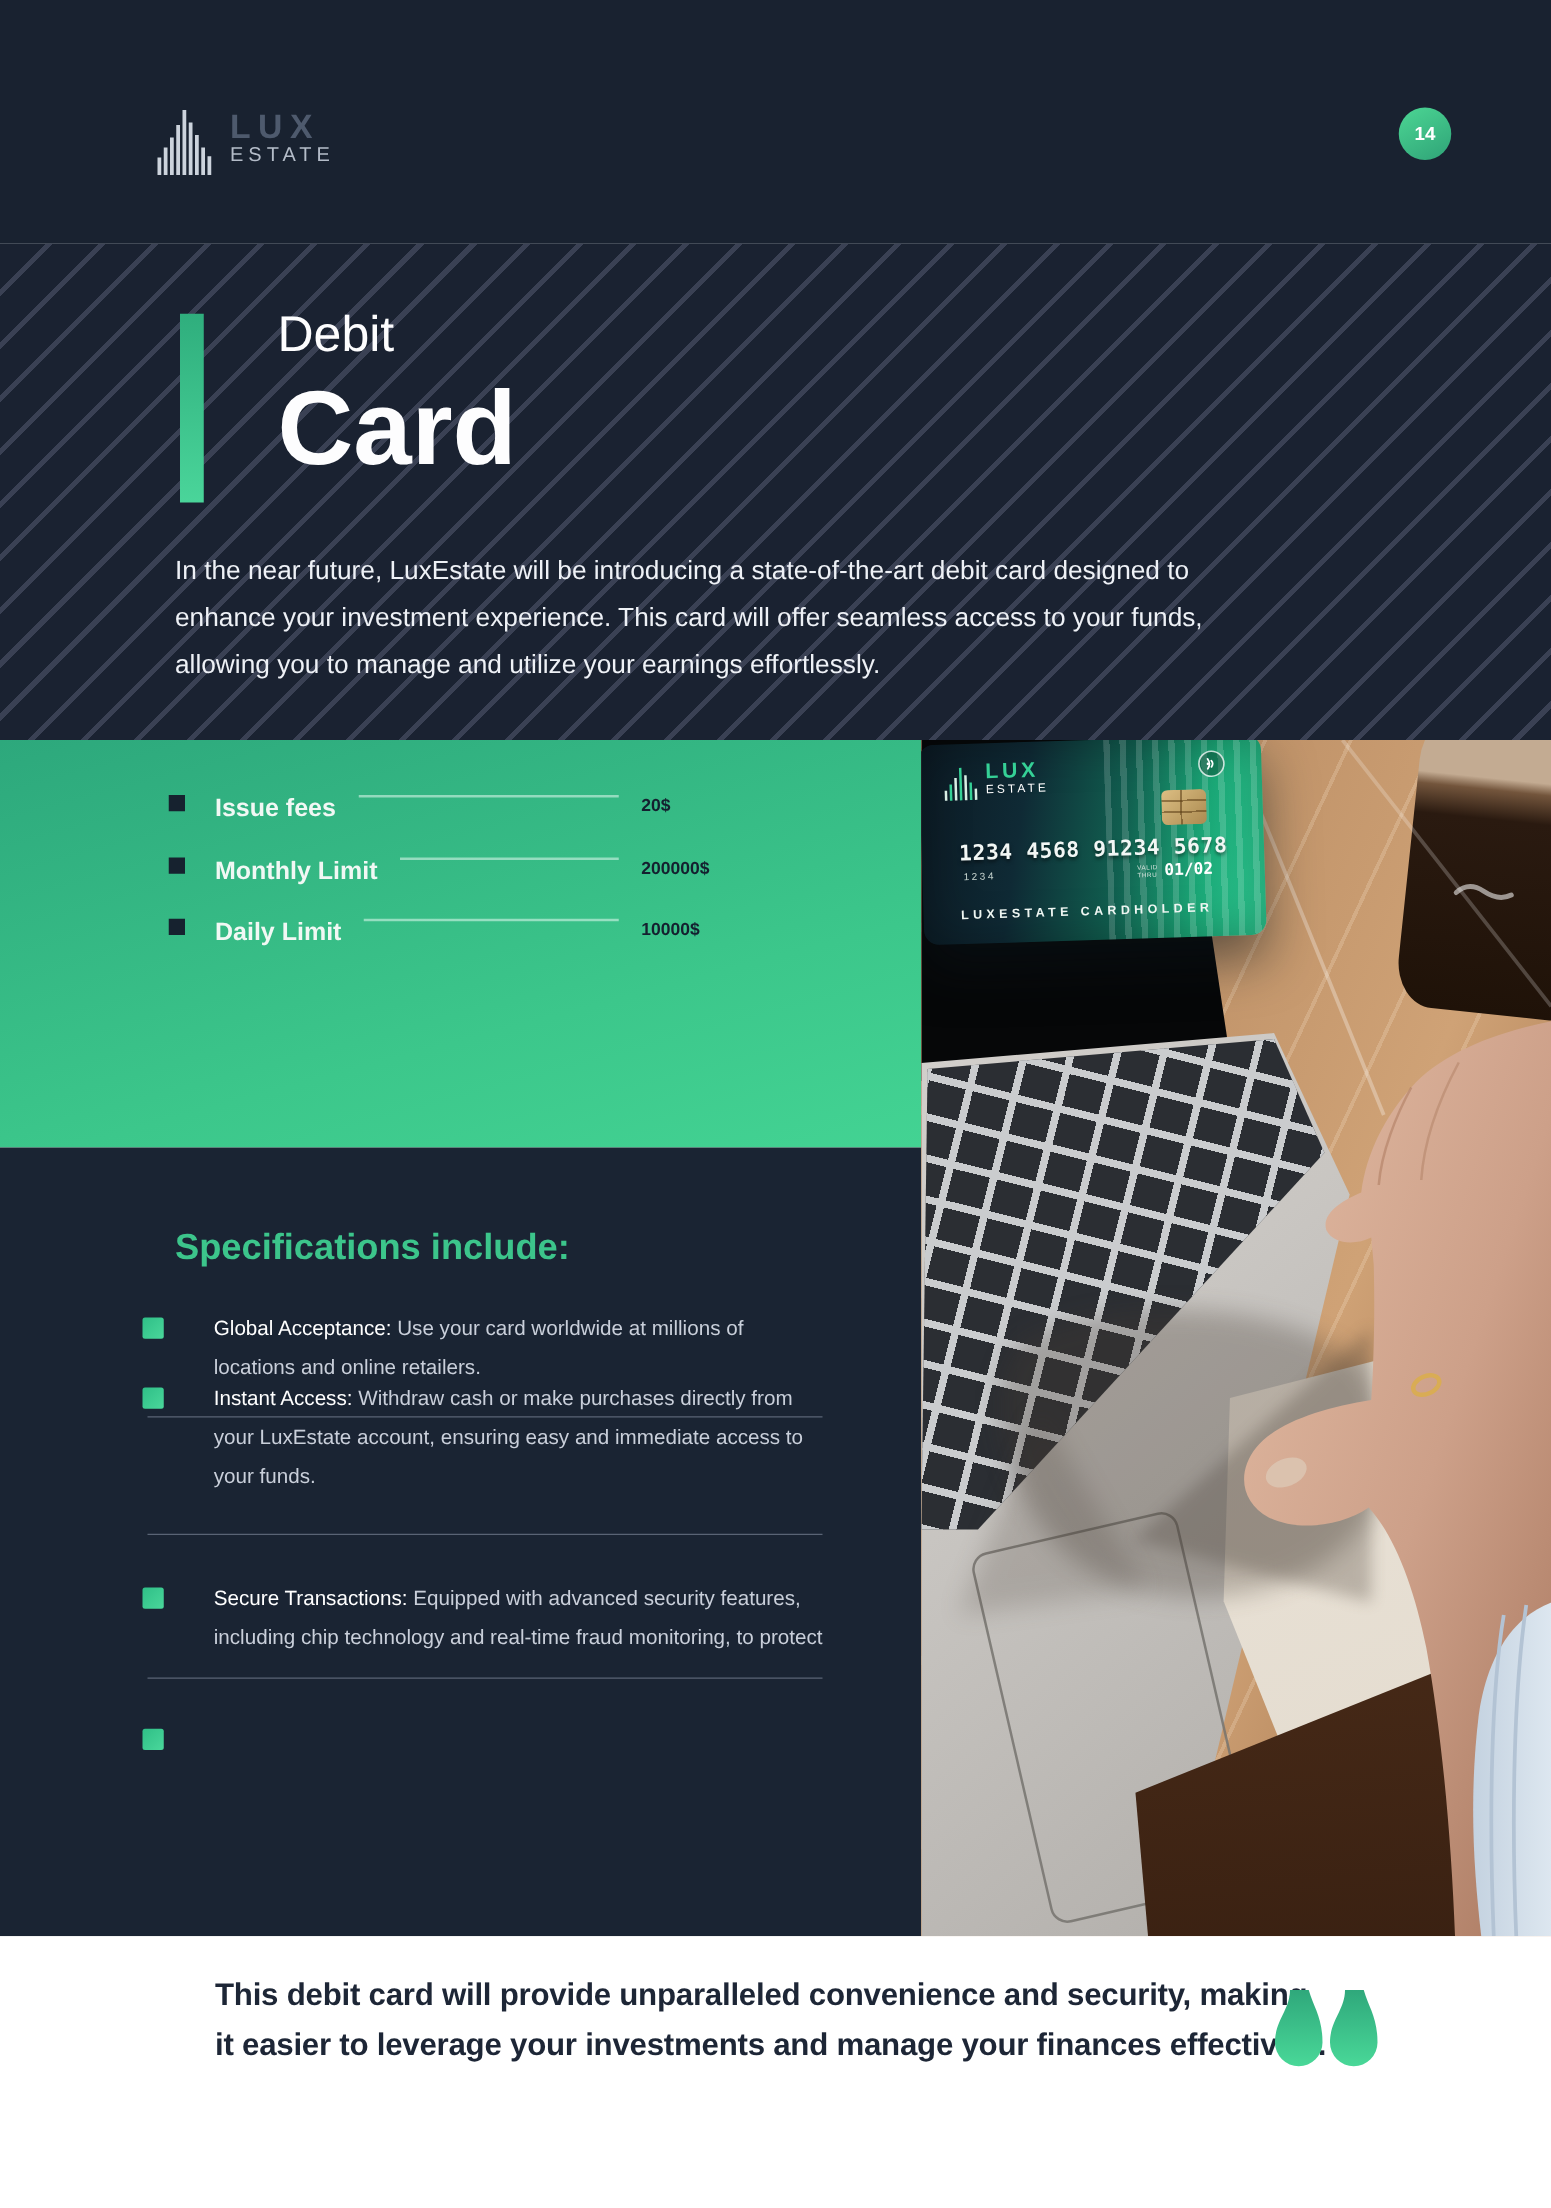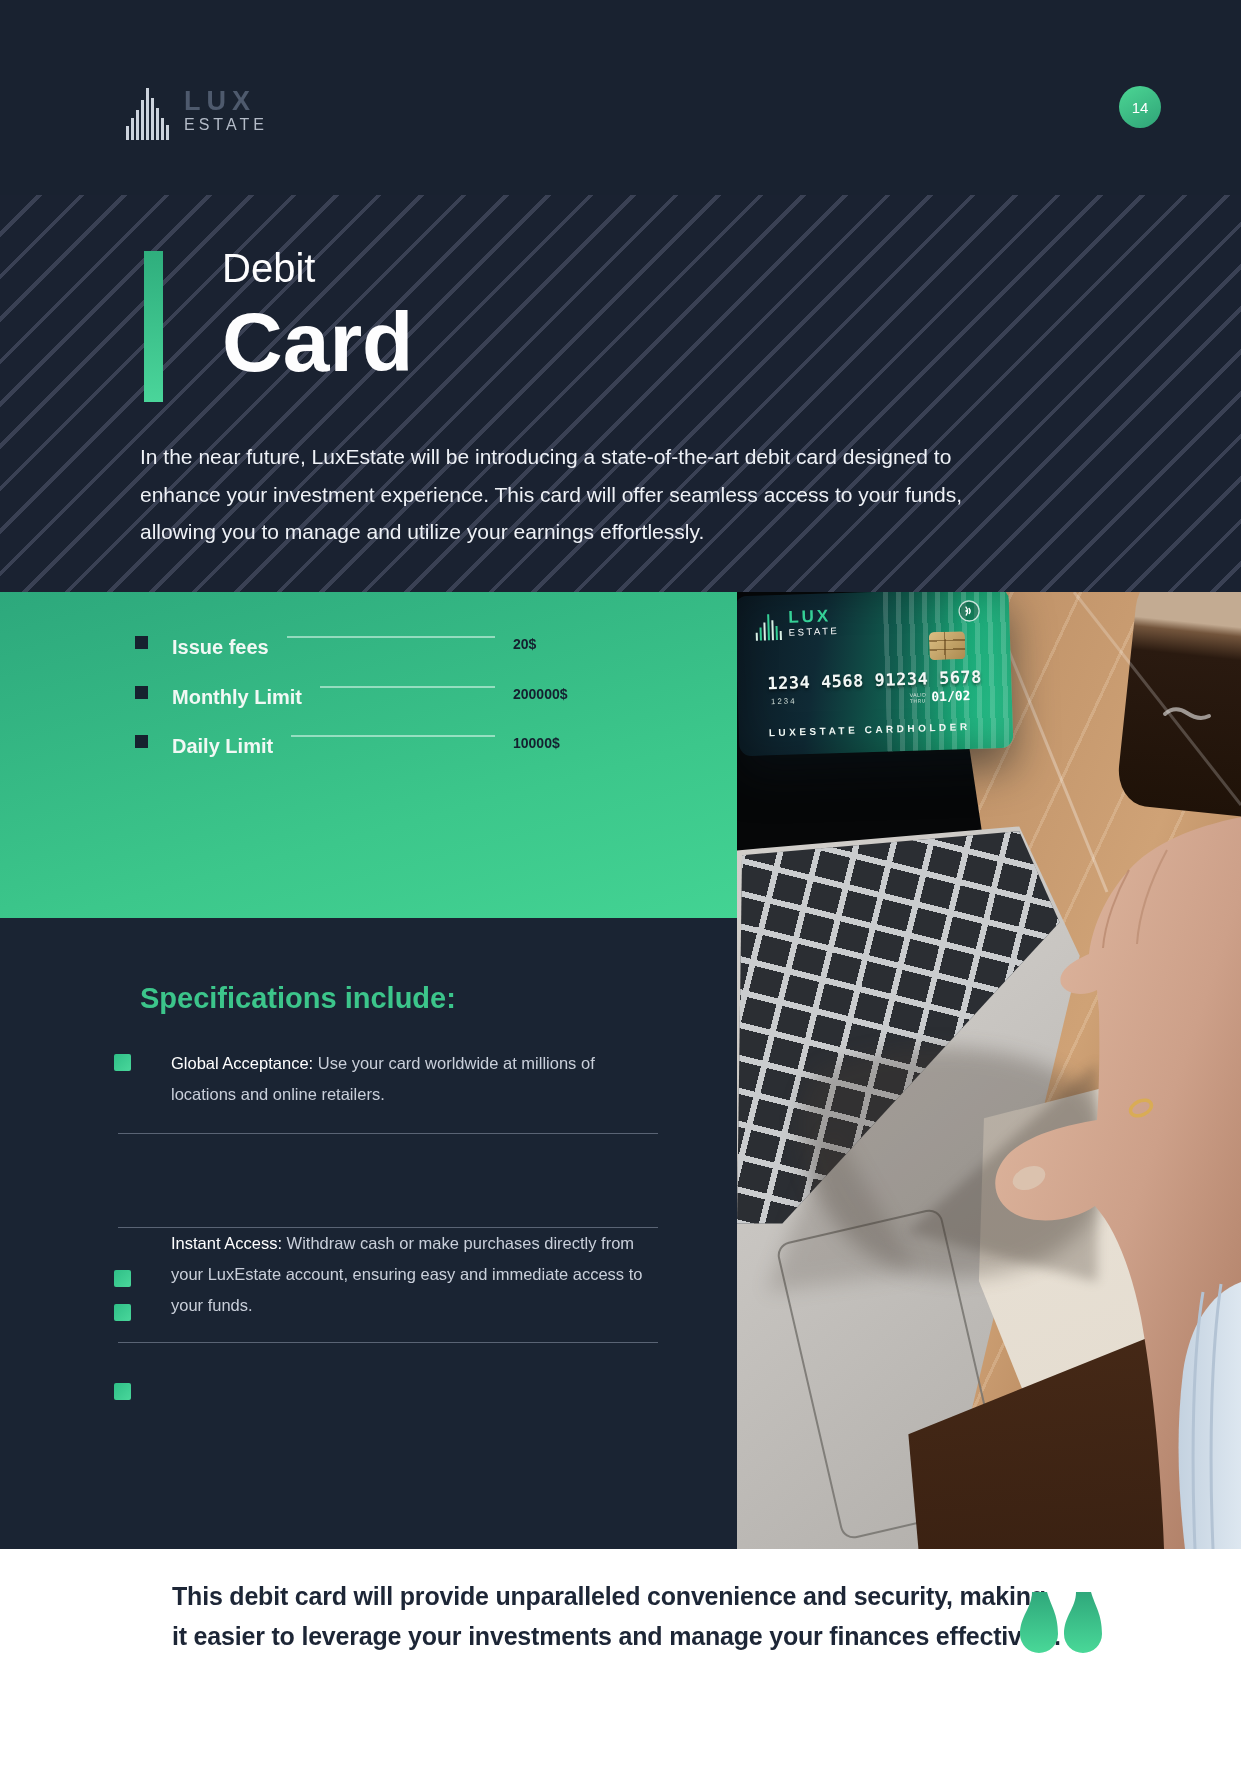--- a/index.html
+++ b/index.html
@@ -11,21 +11,21 @@
   .top-band{left:0;top:0;width:1241px;height:195px;background:#192230;}
   .brand{left:126px;top:82px;display:flex;align-items:center;gap:12px;}
   .brand-icon{width:46px;height:58px;display:flex;align-items:flex-end;gap:2px;}
   .brand-icon i{display:block;background:#ccd3dc;width:3px;}
   .brand-text{display:flex;flex-direction:column;}
   .brand-lux{font-size:27px;font-weight:700;letter-spacing:6px;color:#4e5a6d;line-height:28px;}
   .brand-estate{font-size:16px;font-weight:400;letter-spacing:4px;color:#b4bcc8;line-height:20px;}
   .badge{left:1119px;top:86px;width:42px;height:42px;border-radius:50%;
          background:linear-gradient(150deg,#4cd694,#2fa377);
          display:flex;align-items:center;justify-content:center;
-         color:#ffffff;font-size:15px;font-weight:400;}
+         color:#ffffff;font-size:15px;font-weight:700;}
 
   
   .hero-band{left:0;top:195px;width:1241px;height:397px;background-color:#1a2231;
      background-image:repeating-linear-gradient(135deg,transparent 0 26px,#3a4154 26px 30px);}
   .accent-bar{left:144px;top:251px;width:19px;height:151px;
      background:linear-gradient(180deg,#2fae7d,#4ad59a);}
   .hero-title{left:222px;top:238px;color:#fdfdfe;}
   .hero-title .t1{font-size:40px;font-weight:400;line-height:60px;}
   .hero-title .t2{font-size:84px;font-weight:700;line-height:88px;text-align:right;}
   .intro{left:140px;top:438px;width:890px;font-size:21px;line-height:37.5px;
@@ -169,28 +169,29 @@
 
   <div class="abs spec-panel"></div>
   <div class="abs spec-heading">Specifications include:</div>
 
   <div class="abs spec-item" style="left:114px;top:1048px;">
     <span class="spec-bullet"></span>
     <span class="spec-text"><b>Global Acceptance:</b><span> Use your card worldwide at millions of locations and online retailers.</span></span>
   </div>
   <div class="abs spec-divider" style="top:1133px;"></div>
 
-  <div class="abs spec-item" style="left:114px;top:1228px;align-items:flex-end;">
+  <div class="abs spec-item" style="left:114px;top:1104px;">
     <span class="spec-bullet"></span>
     <span class="spec-text"><b>Instant Access:</b><span> Withdraw cash or make purchases directly from your LuxEstate account, ensuring easy and immediate access to your funds.</span></span>
   </div>
   <div class="abs spec-divider" style="top:1227px;"></div>
 
   <div class="abs spec-item" style="left:114px;top:1264px;">
     <span class="spec-bullet"></span>
+    <span class="spec-text"><b>Secure Transactions:</b><span> Equipped with advanced security features, including chip technology and real-time fraud monitoring, to protect</span></span>
   </div>
   <div class="abs spec-divider" style="top:1342px;"></div>
 
   <div class="abs spec-item" style="left:114px;top:1377px;">
     <span class="spec-bullet"></span>
   </div>
 
   <div class="abs photo">
     <div class="wood"></div>
     <div class="planks"></div>

